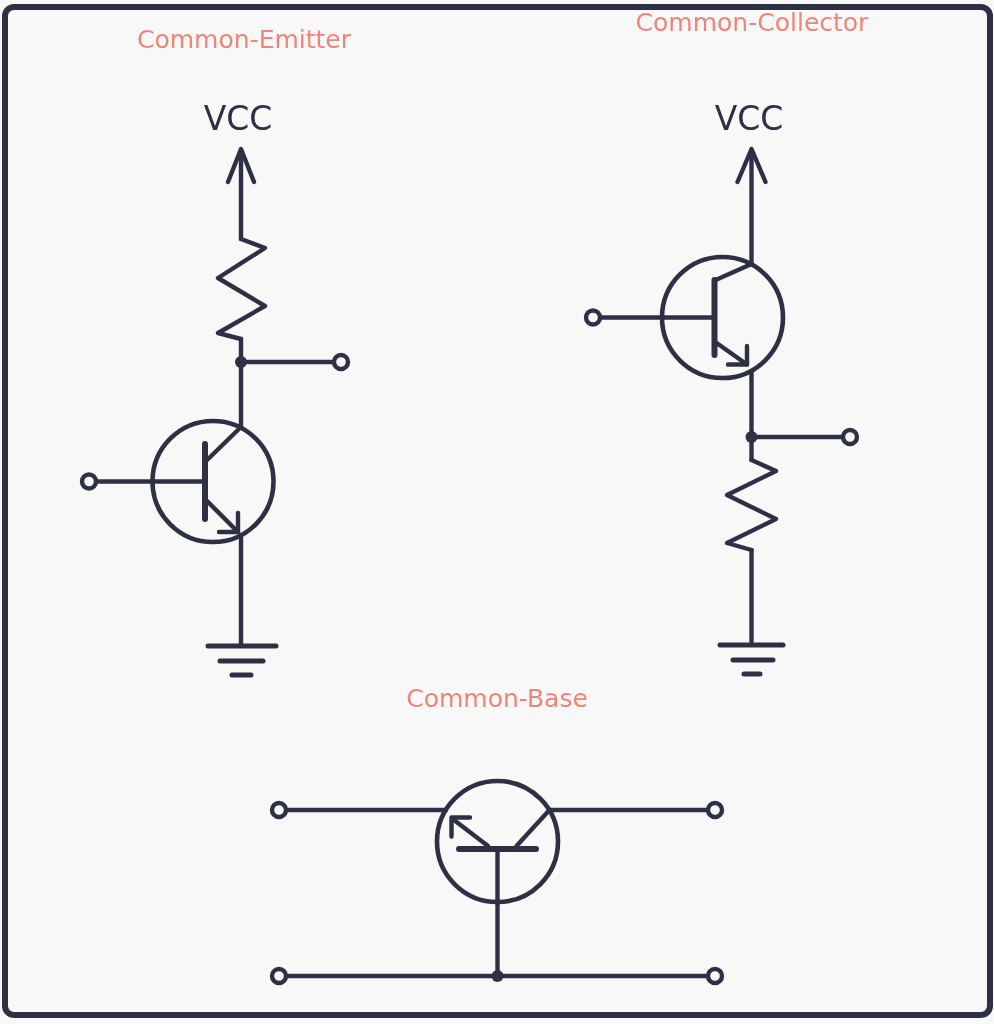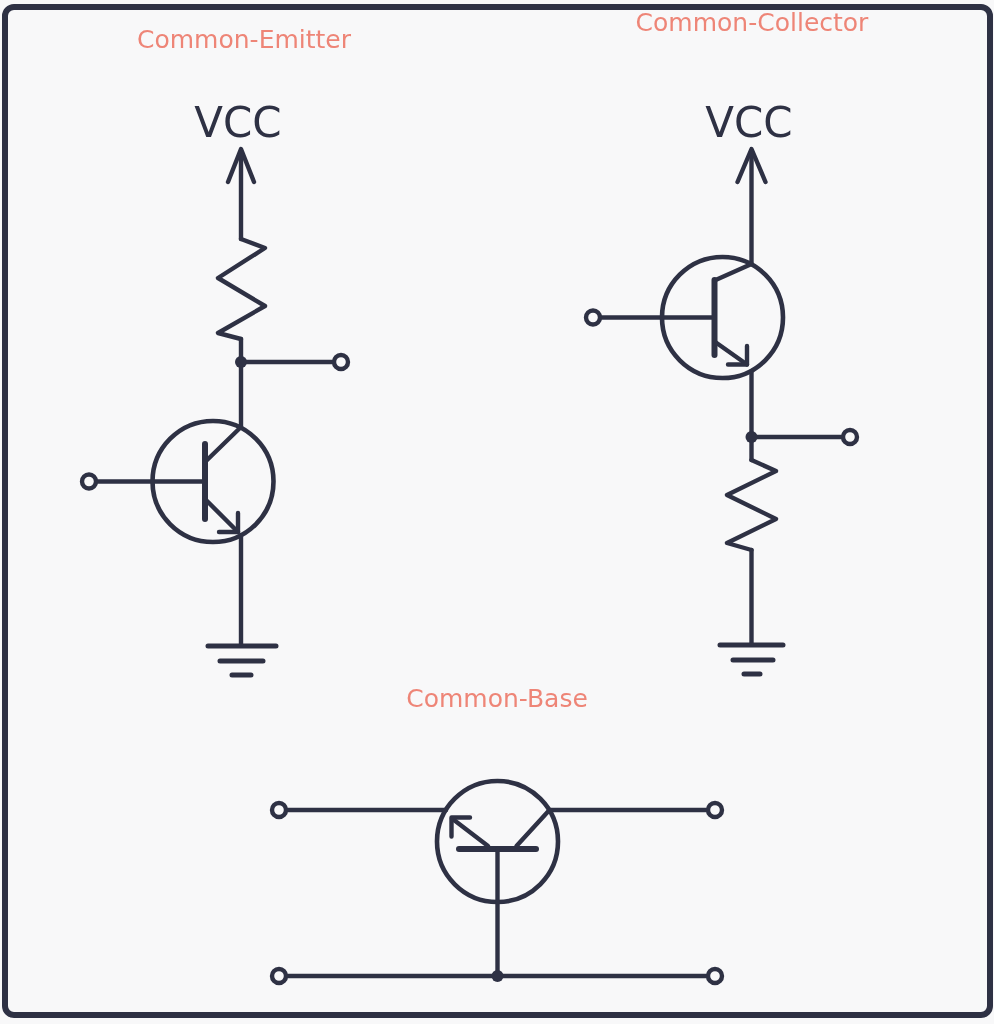--- a/index.html
+++ b/index.html
@@ -18,21 +18,21 @@
   .frame{
     position:absolute;left:2px;top:4px;width:991px;height:1014px;
     border:6px solid var(--frame-border);border-radius:12px;
   }
   .circuit-title{
     position:absolute;transform:translateX(-50%);
     font-size:25px;line-height:1;color:var(--title-color);white-space:nowrap;
   }
   .power-label{
     position:absolute;transform:translateX(-50%);
-    font-size:42px;line-height:1;color:var(--label-color);white-space:nowrap;
+    font-size:33px;line-height:1;color:var(--label-color);white-space:nowrap;
   }
   svg.circuit-canvas{position:absolute;left:0;top:0;}
   .wire{fill:none;stroke:var(--line-color);stroke-width:4.4;stroke-linecap:round;stroke-linejoin:round;}
   .body-circle{fill:none;stroke:var(--line-color);stroke-width:4.6;}
   .bar{fill:none;stroke:var(--line-color);stroke-width:6;stroke-linecap:round;}
   .gnd{fill:none;stroke:var(--line-color);stroke-width:5;stroke-linecap:round;}
   .term{fill:var(--background);stroke:var(--line-color);stroke-width:4.4;}
   .dot{fill:var(--line-color);stroke:none;}
 </style>
 </head>

